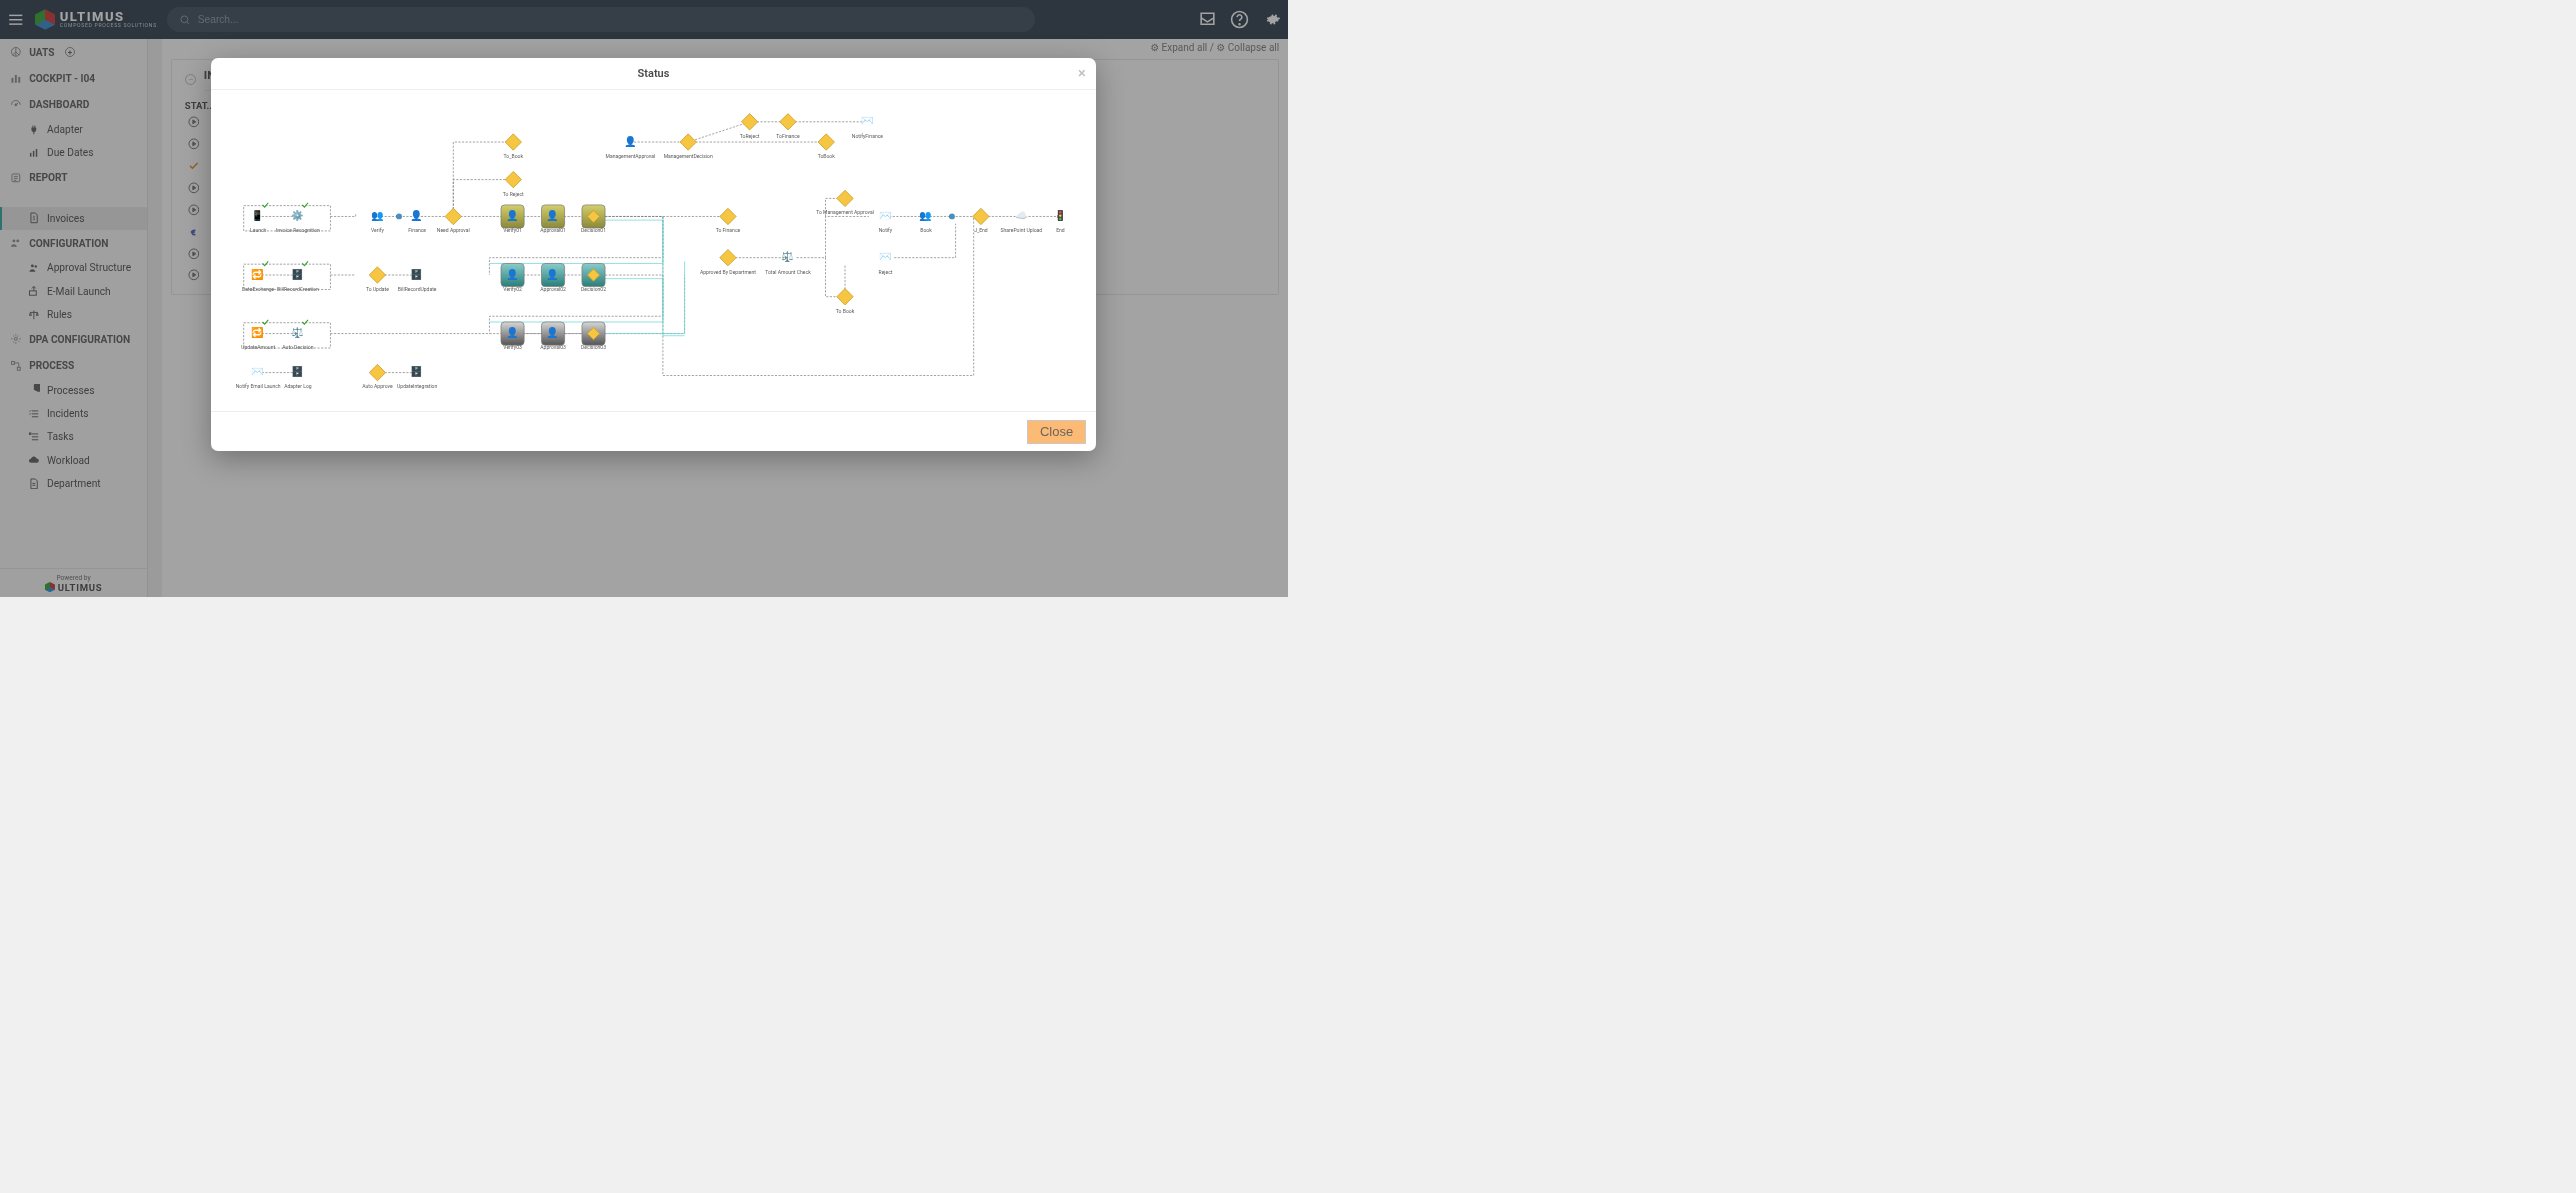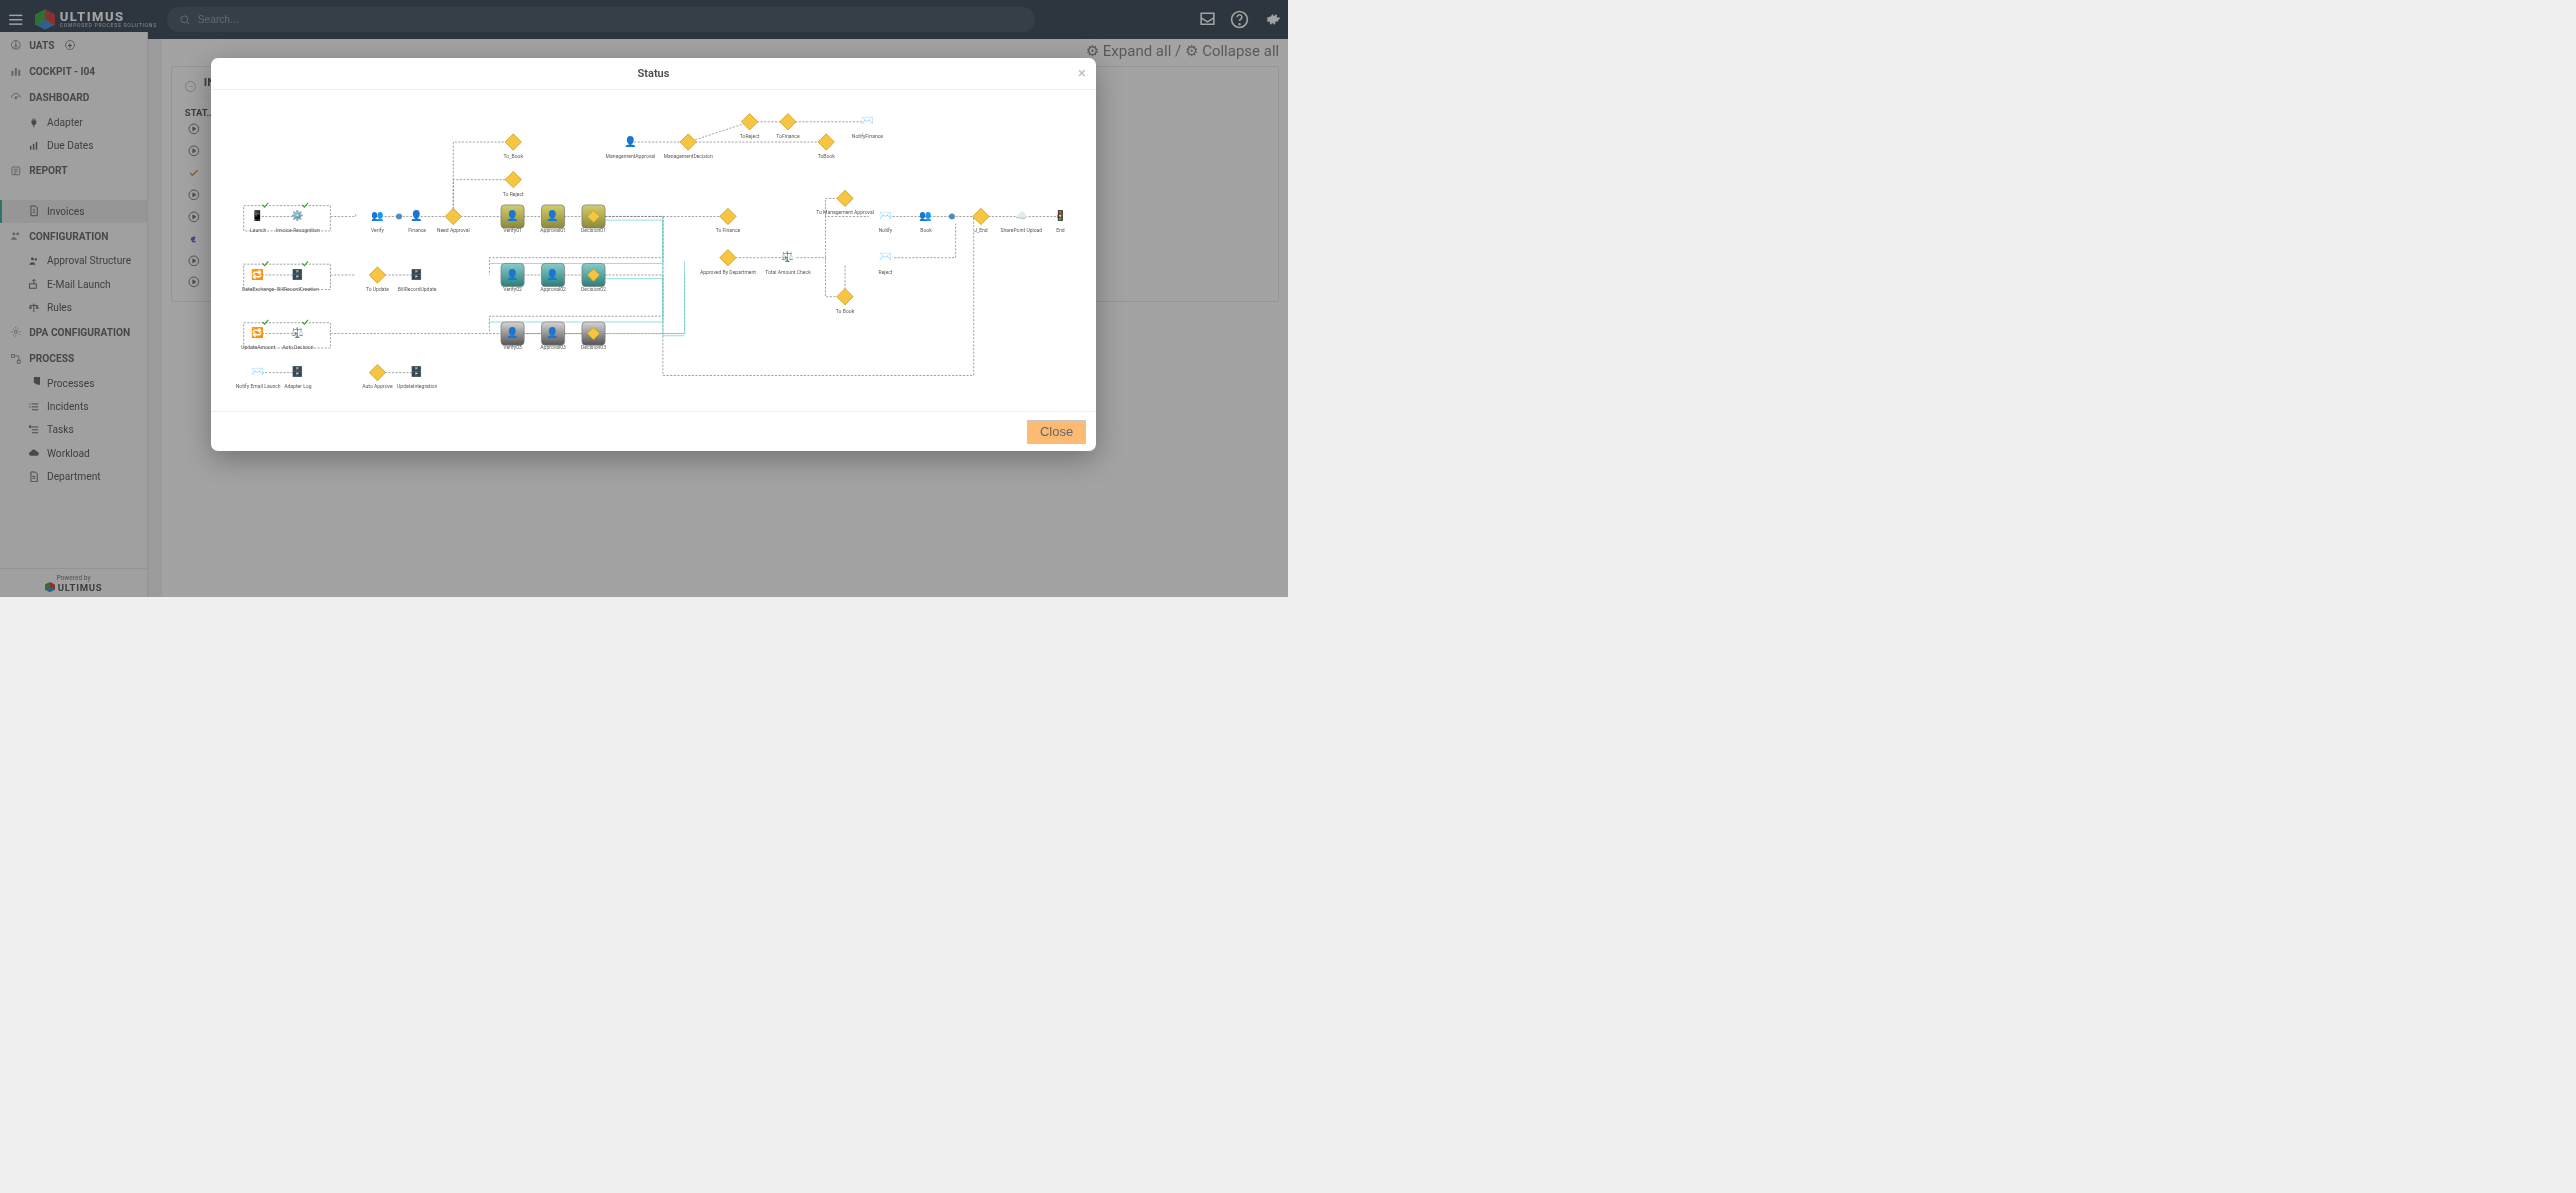--- a/index.html
+++ b/index.html
@@ -50,21 +50,21 @@
   color: #cfd6db;
   font-size: 10.2px;
 }
 .search-wrap input::placeholder { color: #8a97a2; }
 .top-icons { margin-left: auto; display: flex; gap: 13px; }
 .top-icons .ticon { width: 19px; height: 19px; color: #fff; cursor: pointer; }
 
 
 .sidebar {
   position: absolute;
-  top: 32px;
+  top: 39px;
   left: 0;
   bottom: 0;
   width: 148px;
   background: #fafafa;
   border-right: 0.7px solid #e0e0e0;
   display: flex;
   flex-direction: column;
 }
 .sidebar-scroll { flex: 1; overflow-y: auto; }
 .sidebar-scroll::-webkit-scrollbar { width: 4.4px; }
@@ -114,21 +114,21 @@
   position: absolute;
   left: 162px;
   top: 39px;
   right: 0;
   bottom: 0;
   background: #fff;
   padding: 0 8.8px;
 }
 .expand-bar {
   text-align: right;
-  font-size: 15px;
+  font-size: 10px;
   color: #7a7a7a;
   padding: 2.9px 0;
 }
 .card {
   background: #fff;
   border: 0.7px solid #e5e5e5;
   border-radius: 1.5px;
   margin-top: 2.9px;
   padding: 8.8px 13px 13px;
 }

